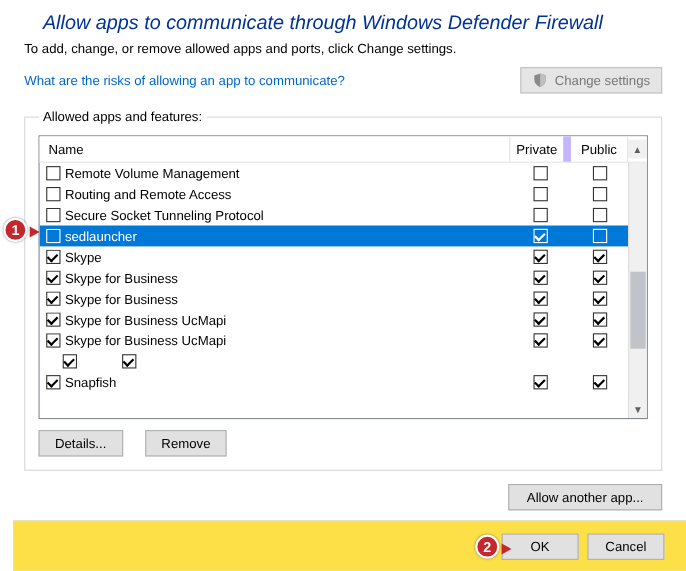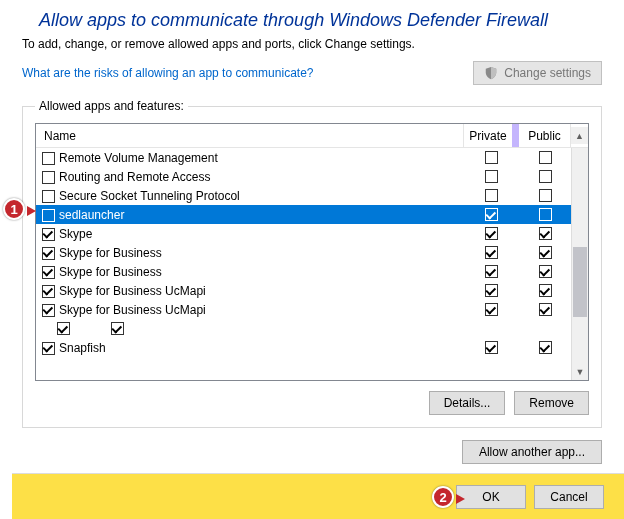--- a/index.html
+++ b/index.html
@@ -112,21 +112,21 @@
     height: 19px;
     font-size: 12px;
   }
   .row.selected {
     background: #0078d7;
     color: #fff;
   }
   .row .cname {
     flex: 1;
     display: flex;
-    align-items: flex-end;
+    align-items: center;
     gap: 4px;
     padding-left: 6px;
     white-space: nowrap;
     overflow: hidden;
   }
   .row .cchk {
     width: 55px;
     display: flex;
     justify-content: center;
   }
@@ -170,22 +170,21 @@
   .sb-thumb {
     position: absolute;
     left: 1px; right: 1px;
     top: 46%;
     height: 70px;
     background: #c2c3c9;
     border-radius: 0;
   }
   .below-table {
     display: flex;
-    justify-content: flex-end;
-    gap: 9px;
+    gap: 20px;
     margin-top: 10px;
   }
   .allow-row {
     display: flex;
     justify-content: flex-end;
     margin-top: 12px;
   }
   .footer {
     position: absolute;
     left: 12px; right: 0; bottom: 0;

